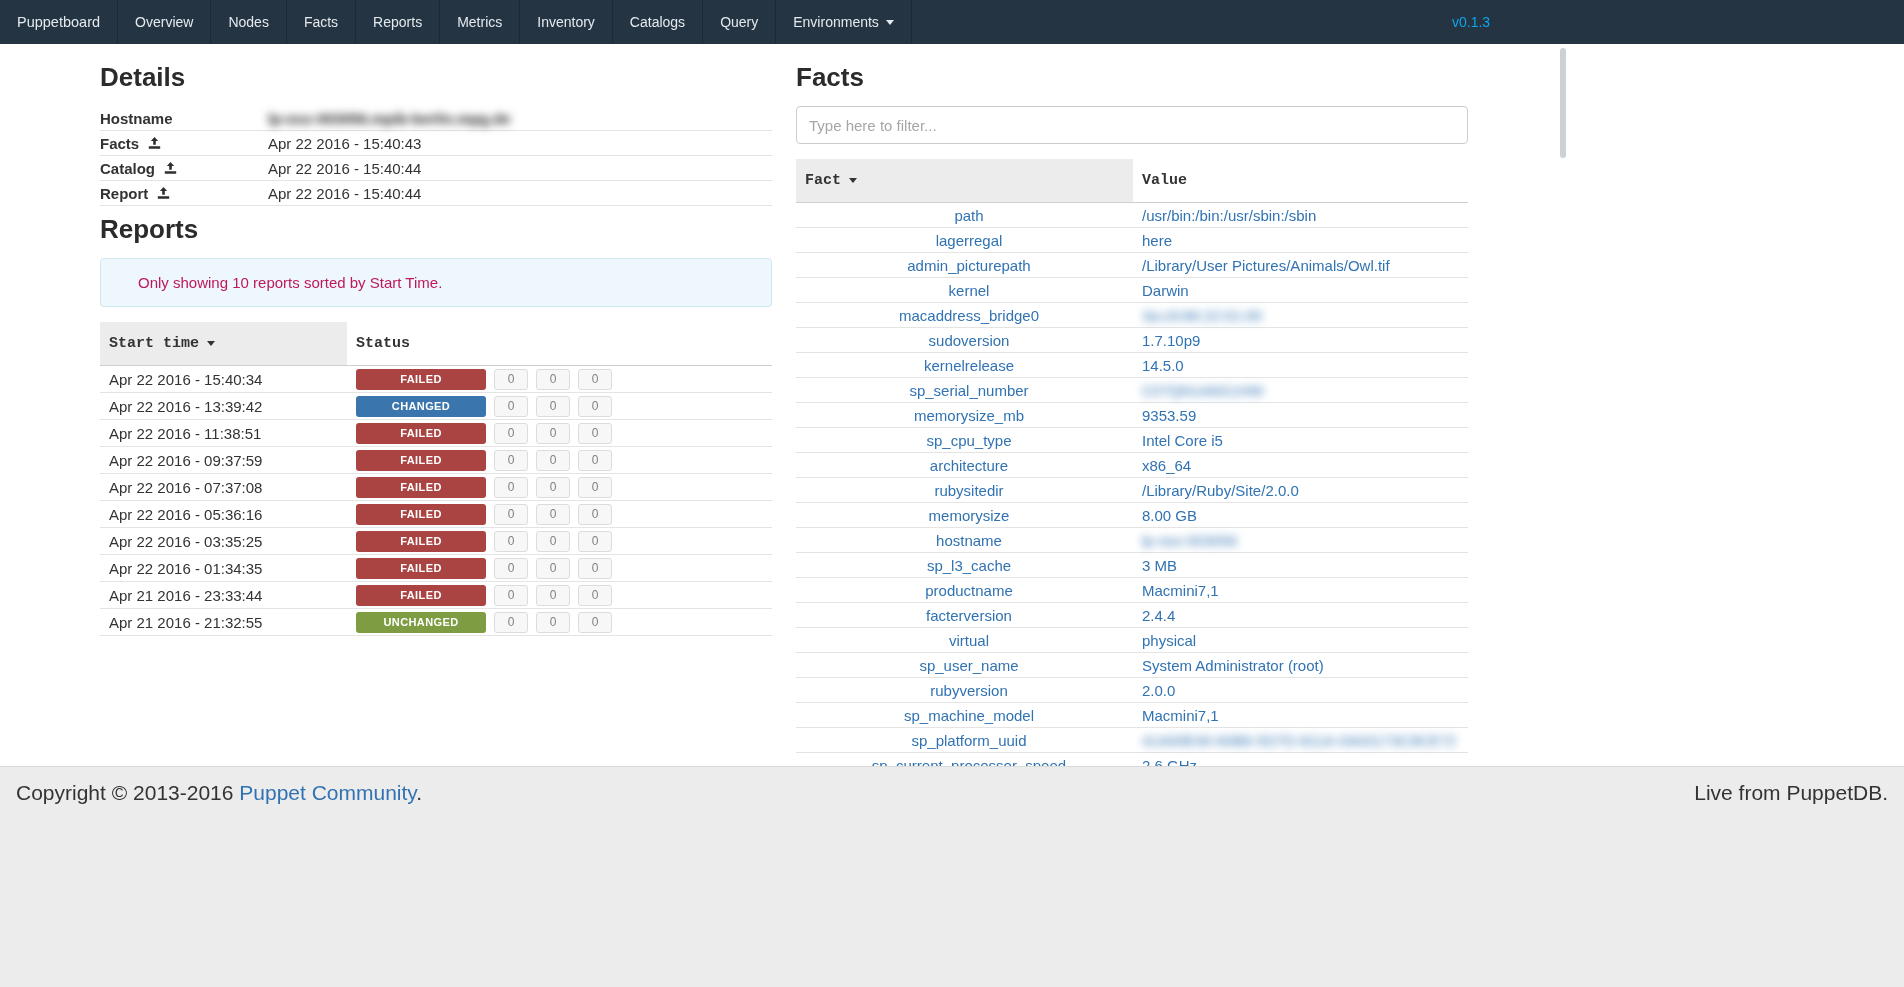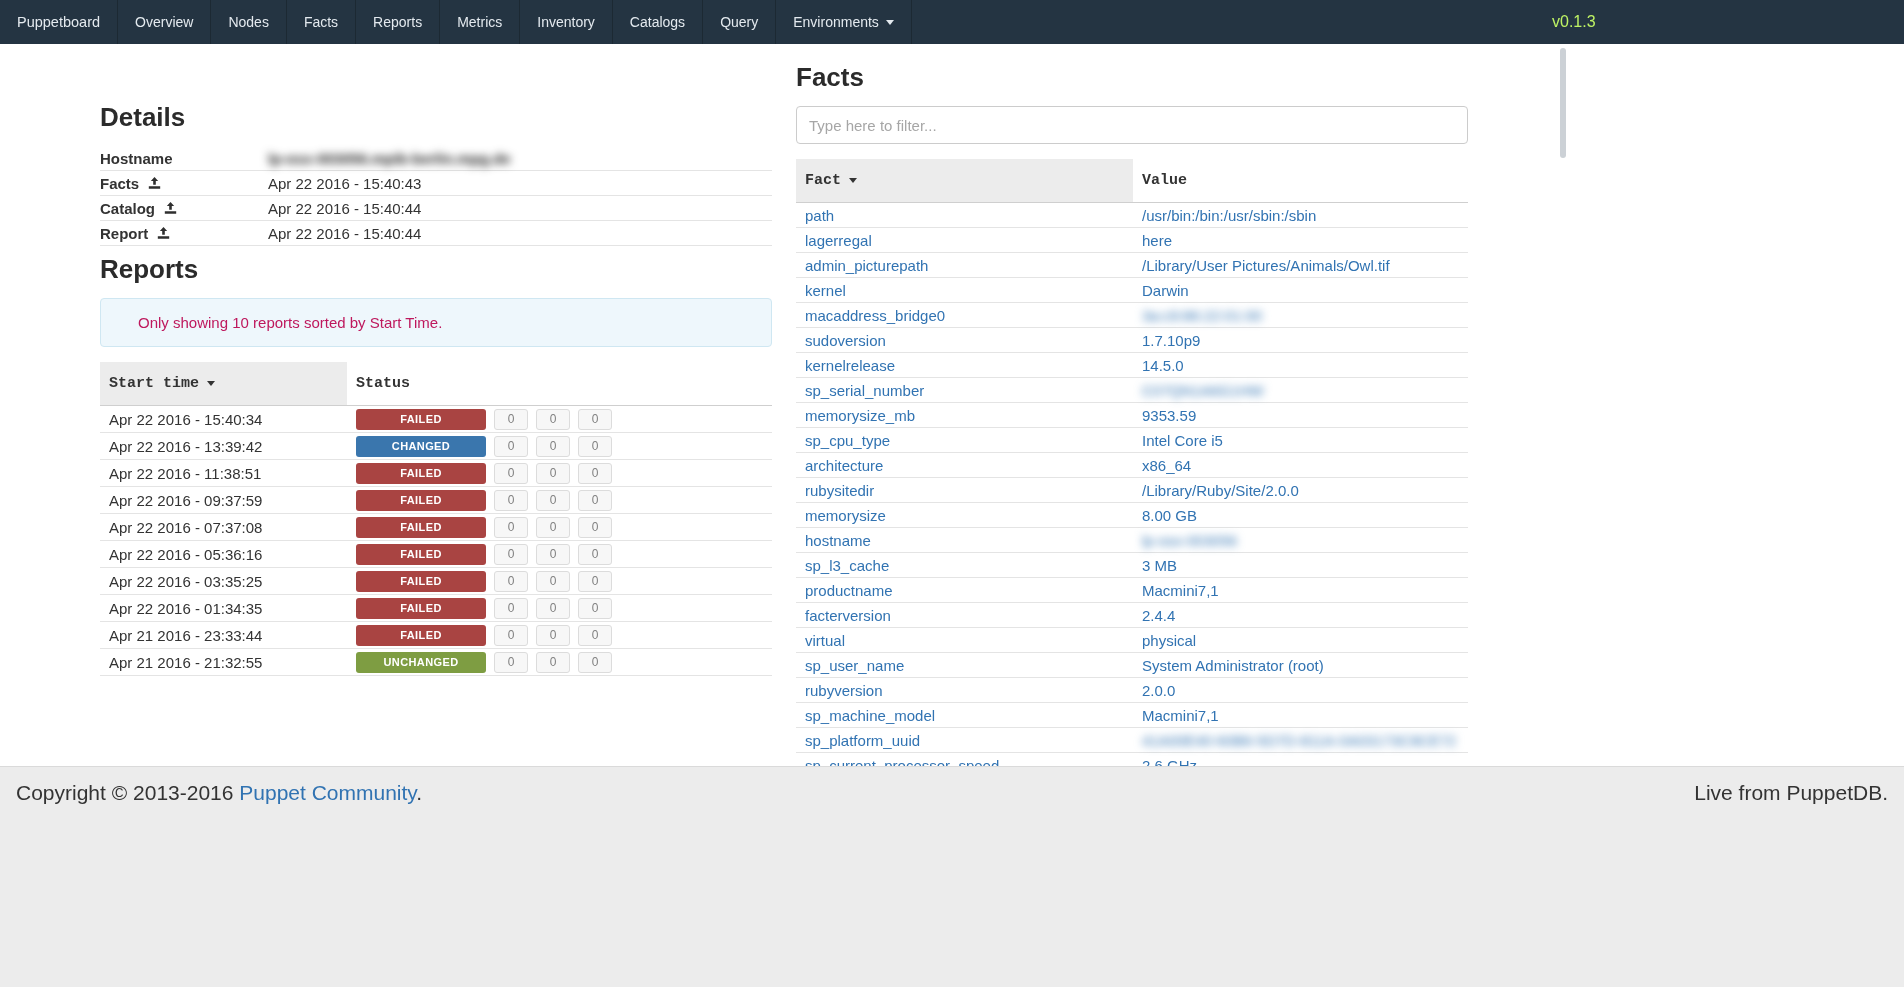--- a/index.html
+++ b/index.html
@@ -18,27 +18,27 @@
   .nav-item {
     display: flex; align-items: center; padding: 0 17px;
     font-size: 14px; border-right: 1px solid #1c2933; cursor: pointer; white-space: nowrap;
   }
   .nav-item.brand { font-size: 14.5px; }
   .caret-down {
     display: inline-block; width: 0; height: 0; margin-left: 7px;
     border: 4px solid transparent; border-top: 5px solid #e4eaef; transform: translateY(2px);
   }
   .nav-version {
-    position: absolute; left: 1552px; top: 0; height: 44px;
-    display: flex; align-items: center; font-size: 16px; color: #bef264;
+    position: absolute; left: 1452px; top: 0; height: 44px;
+    display: flex; align-items: center; font-size: 14px; color: #0ea5e9;
   }
 
   
   .main { flex: none; height: 722px; overflow: hidden; display: flex; padding-top: 10px; }
-  .col-left  { margin-left: 100px; width: 672px; flex: none; margin-top: 40px; }
+  .col-left  { margin-left: 100px; width: 672px; flex: none; }
   .col-right { margin-left: 24px;  width: 672px; flex: none; }
   h2 { font-size: 26px; font-weight: bold; color: #2b2b2b; margin: 8px 0 13px; }
 
   
   .drow { display: flex; align-items: center; height: 25px; border-bottom: 1px solid #e4e4e4; }
   .dlabel { width: 168px; font-weight: bold; display: flex; align-items: center; }
   .dlabel .up-icon { margin-left: 9px; display: inline-flex; cursor: pointer; }
   .up-icon svg { width: 13px; height: 13px; fill: #2f2f2f; }
   .blurred { filter: blur(4px); user-select: none; }
   .dvalue.blurred { color: #222; font-weight: 600; }
@@ -78,21 +78,21 @@
   }
 
   
   .filter-input {
     width: 672px; height: 38px; border: 1px solid #ccc; border-radius: 4px;
     padding: 0 12px; font-size: 15px; color: #14532d; margin-bottom: 15px;
     font-family: "Liberation Sans", sans-serif; outline: none;
   }
   .filter-input::placeholder { color: #a6a6a6; }
   .facts-table .th-cell.sorted { width: 337px; }
-  .frow { display: flex; align-items: center; height: 25px; border-bottom: 1px solid #e4e4e4; }
+  .frow { display: flex; align-items: center; height: 25px; border-bottom: 1px solid #e4e4e4; text-align: center; }
   .fcell-name { width: 337px; padding-left: 9px; flex: none; }
   .fcell-value { padding-left: 9px; }
   a.lnk { color: #3173b2; text-decoration: none; cursor: pointer; }
 
   
   .footer {
     flex: 1; background: #ececec; border-top: 1px solid #dadada;
     padding: 14px 16px; display: flex; justify-content: space-between;
     align-items: flex-start; font-size: 21px; color: #333;
   }

